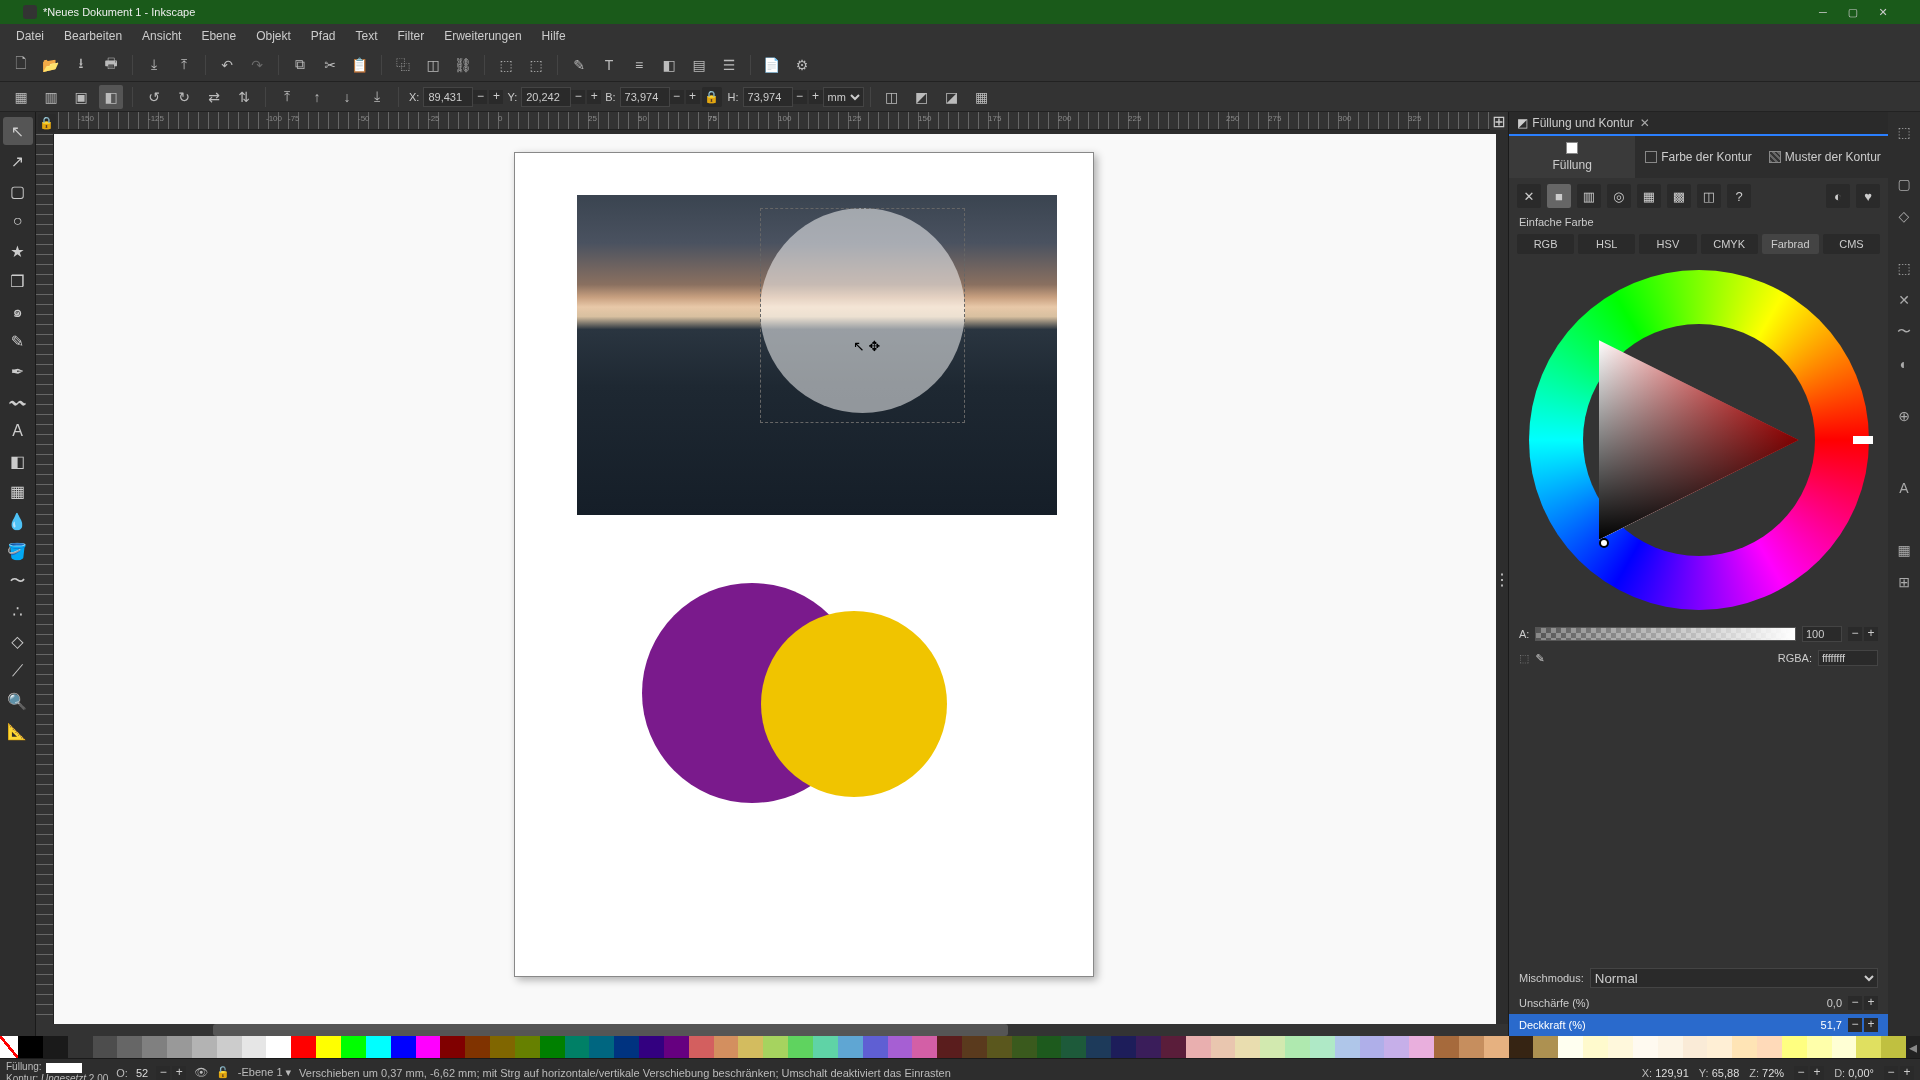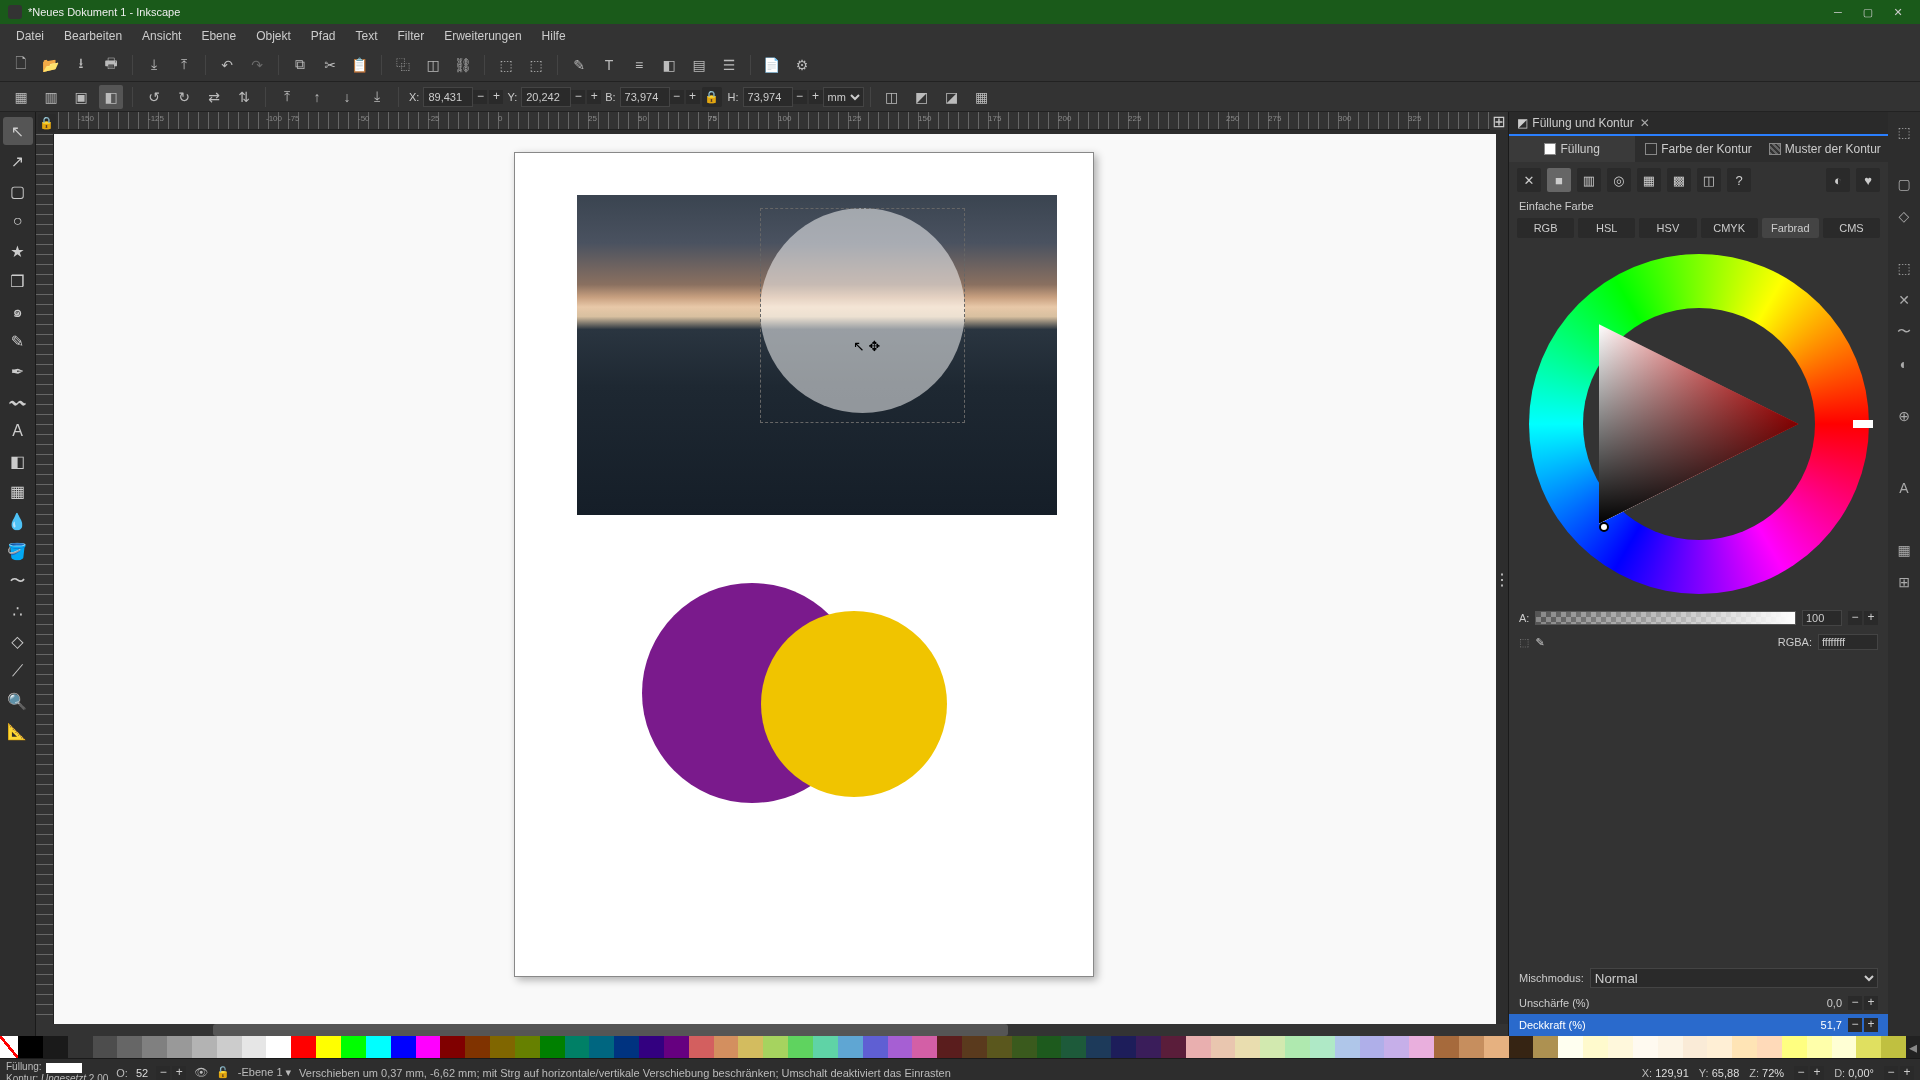--- a/index.html
+++ b/index.html
@@ -1,19 +1,19 @@
 <!DOCTYPE html>
 <html><head>
 <meta charset="utf-8">
 <style>
 * { margin: 0; padding: 0; box-sizing: border-box; font-family: "Segoe UI", Tahoma, sans-serif; }
 body { background: #2d2d2d; color: #ccc; overflow: hidden; height: 1080px; width: 1920px; }
 
 
-.titlebar { height: 24px; background: #1a5a1a; display: flex; align-items: center; padding: 0 8px; font-size: 11px; color: #eee; }
+.titlebar { height: 24px; background: #1a5a1a; display: flex; align-items: center; padding: 0 23px; font-size: 11px; color: #eee; }
 .titlebar .appicon { width: 14px; height: 14px; background: #333; border-radius: 3px; margin-right: 6px; display: inline-block; }
 .titlebar .winbtns { margin-left: auto; display: flex; gap: 2px; }
 .titlebar .winbtns span { width: 28px; height: 18px; display: flex; align-items: center; justify-content: center; color: #ccc; }
 
 
 .menubar { height: 24px; background: #333; display: flex; align-items: center; padding: 0 6px; font-size: 12px; }
 .menubar span { padding: 4px 10px; color: #ccc; cursor: pointer; }
 
 
 .toolbar { background: #333; display: flex; align-items: center; padding: 2px 6px; border-bottom: 1px solid #222; }
@@ -51,21 +51,21 @@
 
 .circ-purple { position: absolute; left: 127px; top: 430px; width: 220px; height: 220px; border-radius: 50%; background: #7a1a8c; }
 .circ-yellow { position: absolute; left: 246px; top: 458px; width: 186px; height: 186px; border-radius: 50%; background: #f0c400; }
 
 
 .rightpanel { width: 380px; background: #333; border-left: 1px solid #1a1a1a; display: flex; flex-direction: column; font-size: 12px; }
 .rp-tab { background: #2a2a2a; padding: 4px 8px; border-bottom: 2px solid #2a7fff; display: flex; align-items: center; }
 .rp-tab .close { margin-left: 6px; color: #aaa; }
 .rp-section-tabs { display: flex; background: #2d2d2d; }
 .rp-section-tabs div { flex: 1; padding: 6px 4px; text-align: center; display: flex; align-items: center; justify-content: center; gap: 4px; }
-.rp-section-tabs div.active { background: #3a3a3a; }
+.rp-section-tabs div.active { background: #3a3a3a; flex-direction: column; }
 .rp-section-tabs .swatch { width: 12px; height: 12px; background: #fff; border: 1px solid #888; display: inline-block; }
 .rp-section-tabs .swatch.stroke { background: transparent; }
 .rp-section-tabs .swatch.pattern { background: repeating-linear-gradient(45deg,#666,#666 2px,#333 2px,#333 4px); }
 
 .rp-paint-row { display: flex; gap: 6px; padding: 6px 8px; }
 .rp-paint-row .pbtn { width: 24px; height: 24px; background: #2a2a2a; display: flex; align-items: center; justify-content: center; border-radius: 2px; color: #ccc; font-size: 13px; }
 .rp-label { padding: 2px 10px; font-size: 11px; color: #ccc; }
 
 .rp-mode-row { display: flex; gap: 4px; padding: 4px 8px; justify-content: space-around; }
 .rp-mode-row div { flex: 1; padding: 4px 2px; background: #2a2a2a; text-align: center; font-size: 11px; border-radius: 2px; }

